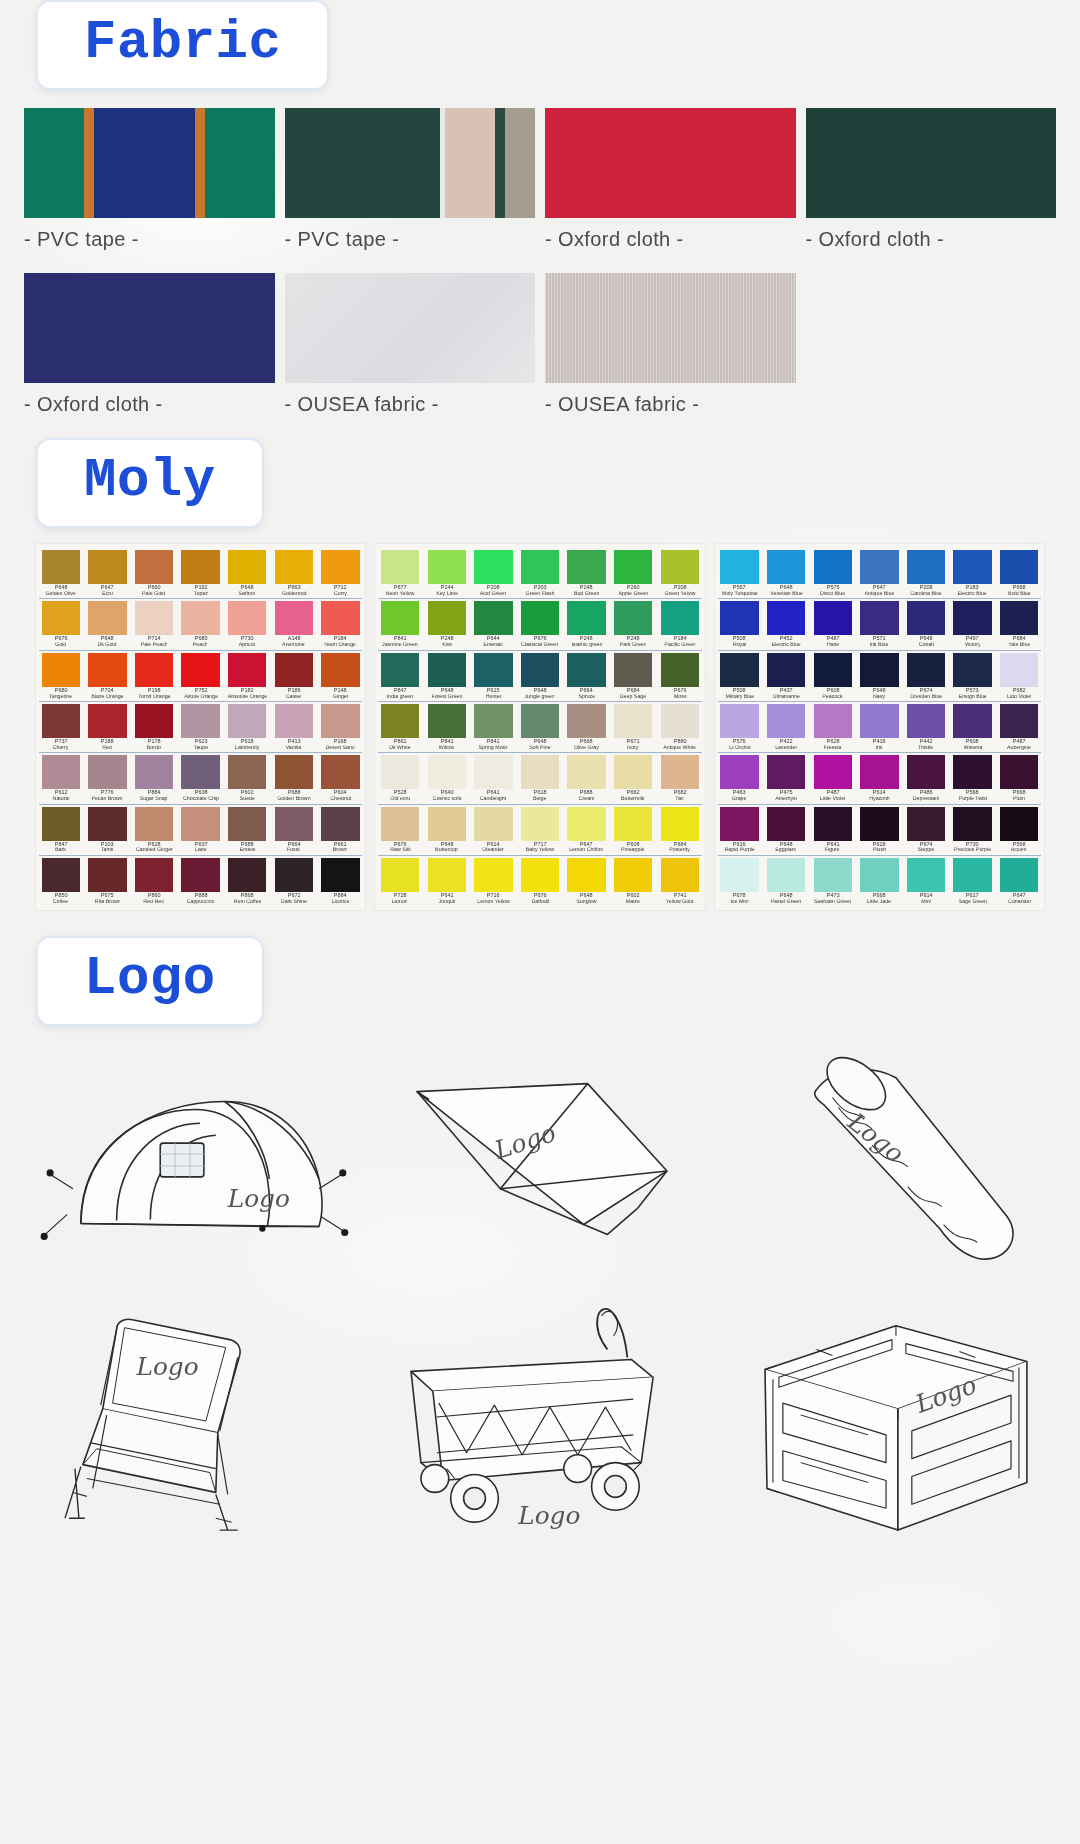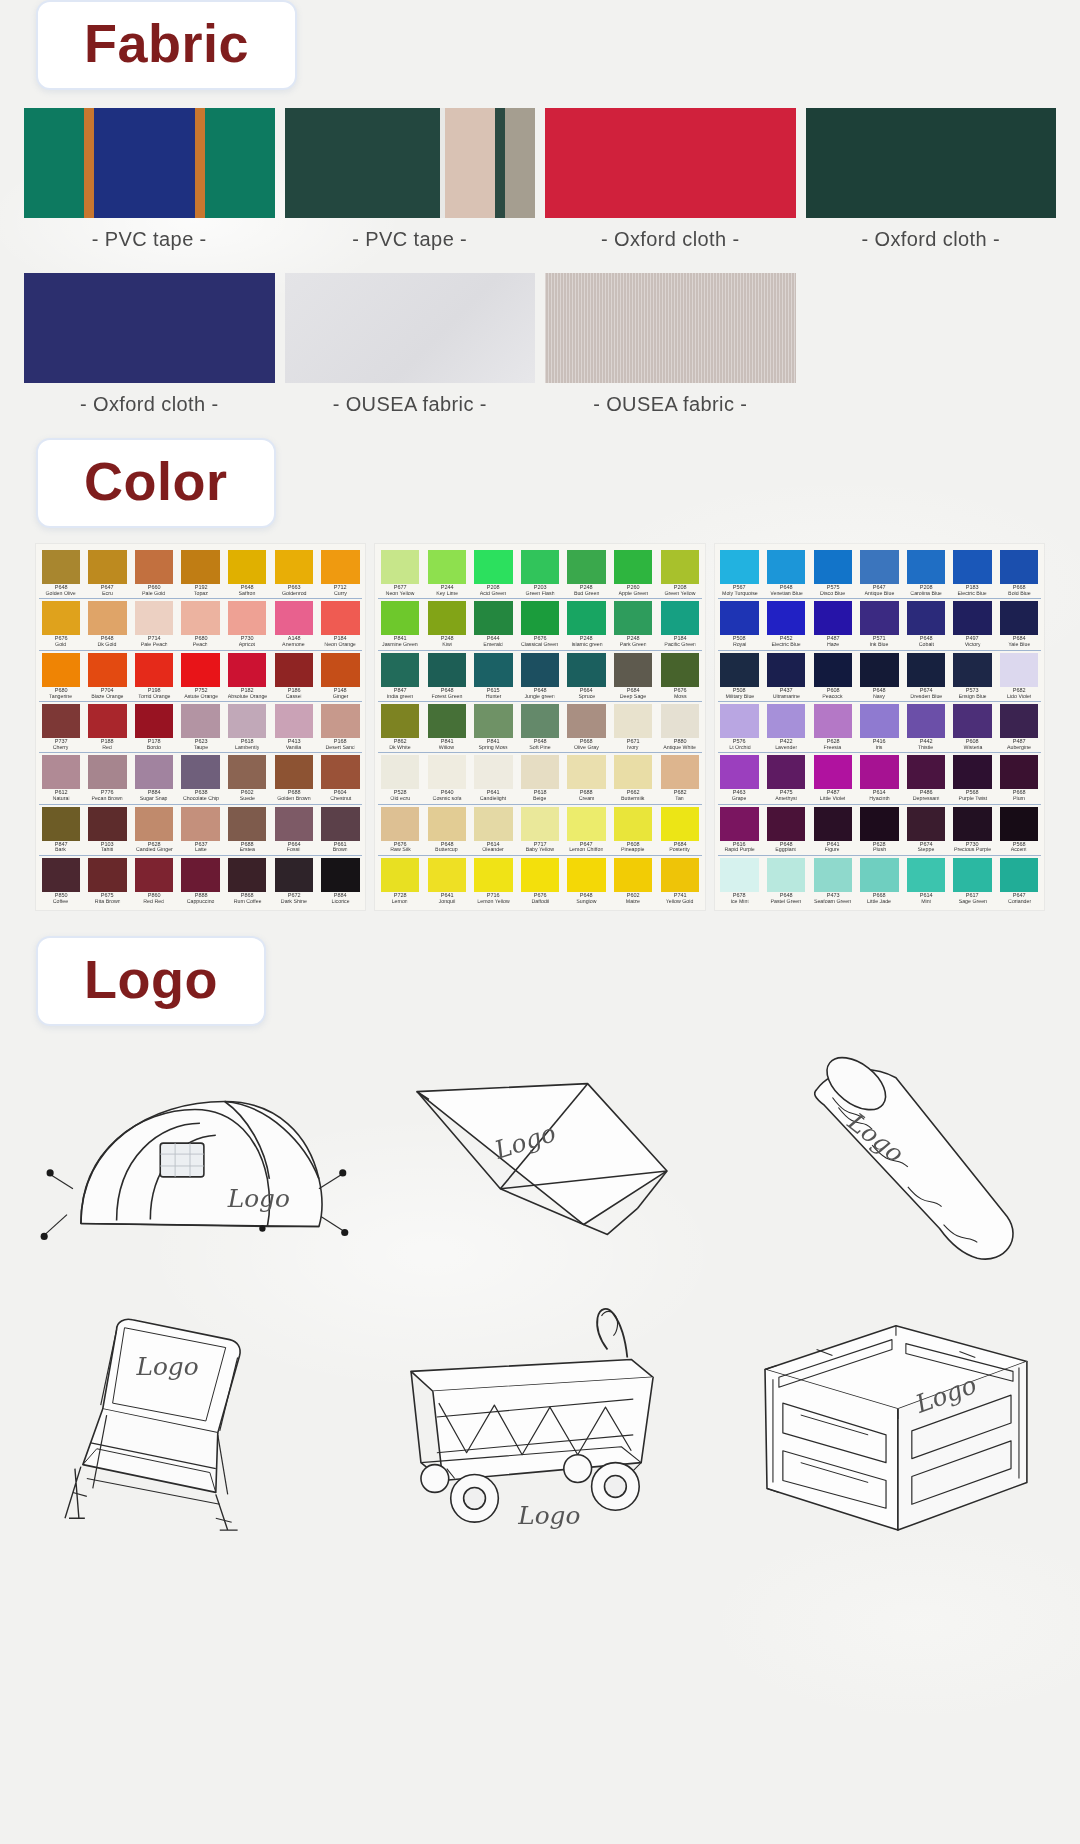--- a/index.html
+++ b/index.html
@@ -24,37 +24,37 @@
   .sec-head{
     display:inline-block;
     background:#ffffff;
     border:2px solid #dfe7f5;
     border-radius:14px;
     box-shadow:0 2px 6px rgba(120,140,180,.16);
     padding:14px 46px 18px 46px;
     margin-left:36px;
   }
   .sec-head span{
-    font-family:Liberation Sans, sans-serif;
+    font-family:Liberation Mono, monospace;
     font-weight:bold;
     font-size:54px;
     line-height:1;
     letter-spacing:.5px;
-    color:#7f1d1d;
+    color:#1d4ed8;
     display:block;
   }
 
   
   .fabric-grid{
     display:grid;
     grid-template-columns:repeat(4,1fr);
     gap:8px 10px;
     padding:18px 24px 0 24px;
   }
-  .fab-cell{display:flex;flex-direction:column;align-items:center;}
+  .fab-cell{display:flex;flex-direction:column;}
   .fab-sw{width:100%;height:110px;position:relative;overflow:hidden;}
   .fab-cap{
     font-size:20px;color:#4a4a4a;margin:10px 0 14px 0;
     font-family:"Liberation Sans", sans-serif;letter-spacing:.4px;white-space:nowrap;
   }
 
   
   .sw-pvc1{
     background:
       linear-gradient(90deg,
@@ -160,21 +160,21 @@
       <div class="fab-cap">- OUSEA fabric -</div>
     </div>
     <div class="fab-cell">
       <div class="fab-sw sw-taupe"></div>
       <div class="fab-cap">- OUSEA fabric -</div>
     </div>
   </div>
 
   
   <div class="sec-head" style="margin-top:8px;">
-    <span>Color</span>
+    <span>Moly</span>
   </div>
 
   <div class="color-wrap">
     <div class="panel" id="panel-0">
         <div class="panel-row">
           <div class="chip">
             <i style="background:#a8862f"></i>
             <span class="code">P648</span>
             <span class="nm">Golden Olive</span>
           </div>

